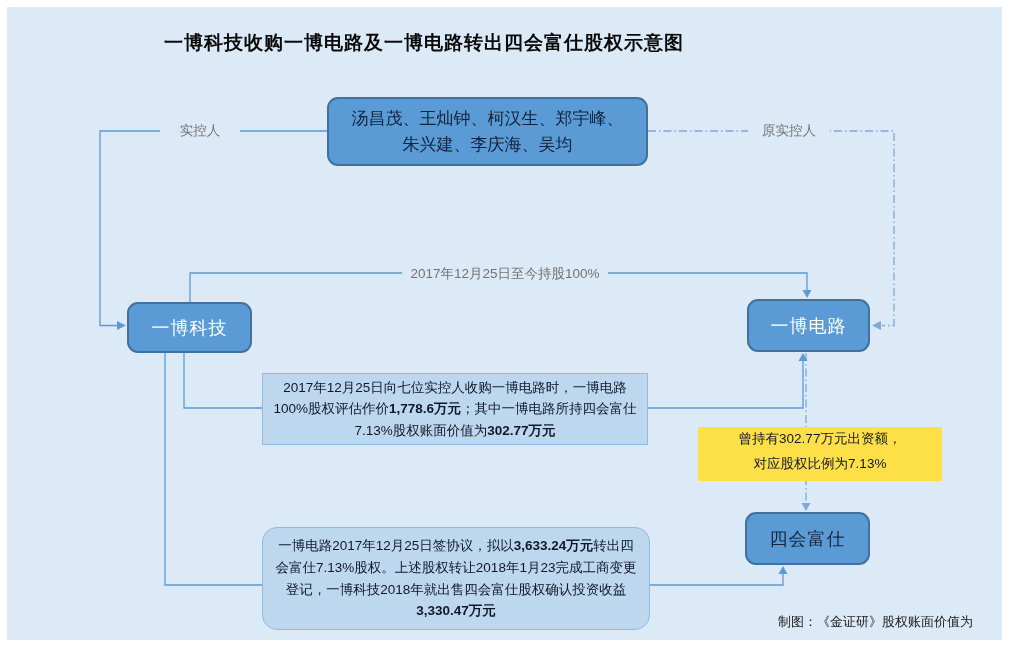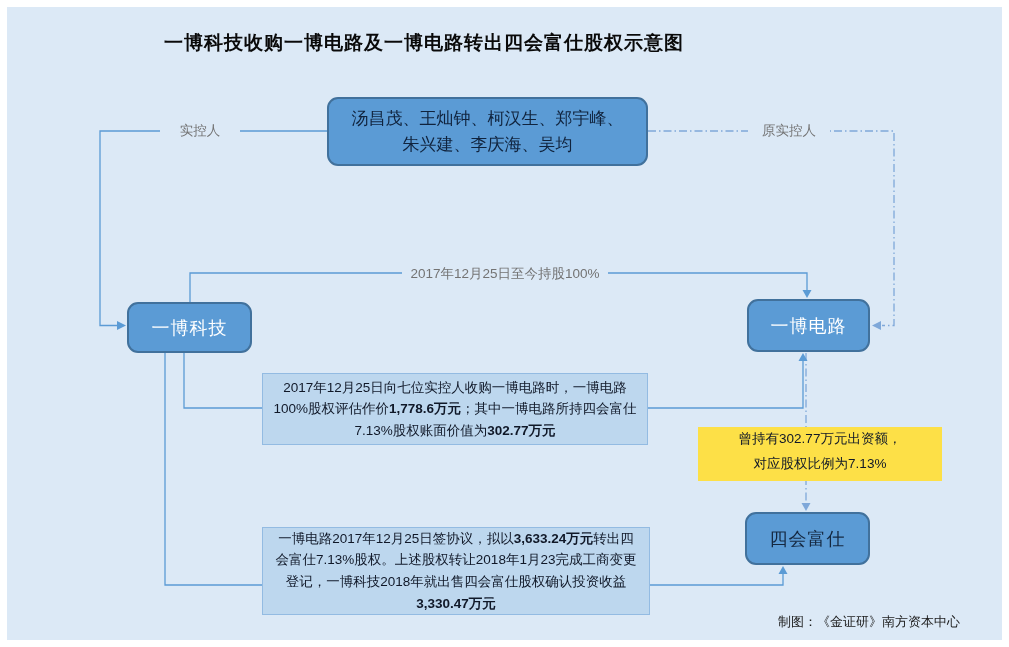--- a/index.html
+++ b/index.html
@@ -90,25 +90,25 @@
   <div class="entity light-text" style="left:747px;top:299px;width:123px;height:53px;">
     <span>一博电路</span>
   </div>
 
   <div class="note" style="left:262px;top:373px;width:386px;height:72px;">
     <div>
       <span>2017年12月25日向七位实控人收购一博电路时，一博电路100%股权评估作价</span><span class="seg-b">1,778.6万元</span><span>；其中一博电路所持四会富仕7.13%股权账面价值为</span><span class="seg-b">302.77万元</span>
     </div>
   </div>
 
-  <div class="note" style="left:262px;top:527px;width:388px;height:88px;">
+  <div class="note" style="left:262px;top:527px;width:388px;height:103px;border-radius:15px;">
     <div>
       <span>一博电路2017年12月25日签协议，拟以</span><span class="seg-b">3,633.24万元</span><span>转出四会富仕7.13%股权。上述股权转让2018年1月23完成工商变更登记，一博科技2018年就出售四会富仕股权确认投资收益</span><span class="seg-b">3,330.47万元</span>
     </div>
   </div>
 
   <div class="free-note" style="left:698px;top:427px;width:244px;height:54px;">
     <div>曾持有302.77万元出资额，</div>
     <div>对应股权比例为7.13%</div>
   </div>
 
-  <div class="credit" style="left:778px;top:613px;">制图：《金证研》南方资本中心</div>
+  <div class="credit" style="left:778px;top:613px;">制图：《金证研》股权账面价值为</div>
 </div>
 
 </body></html>

